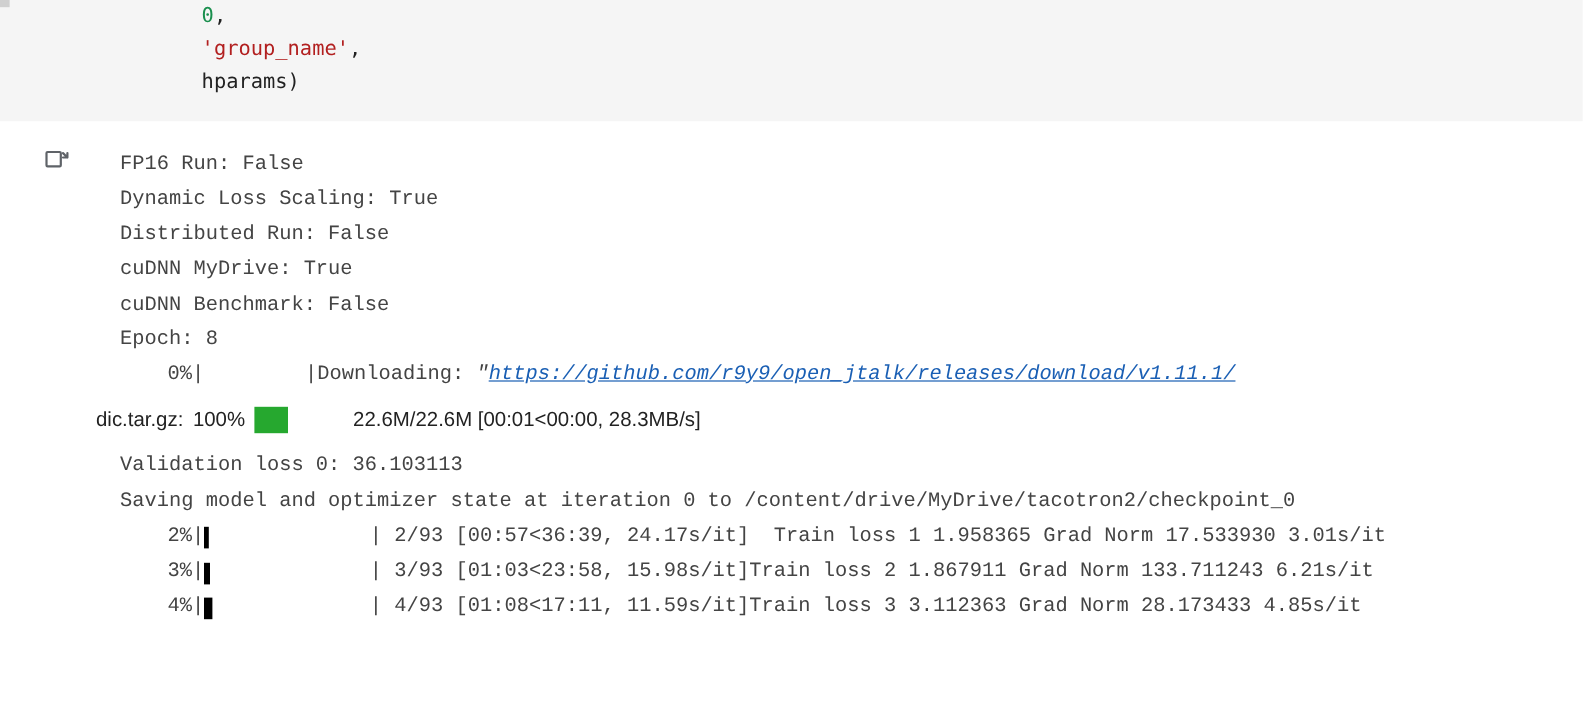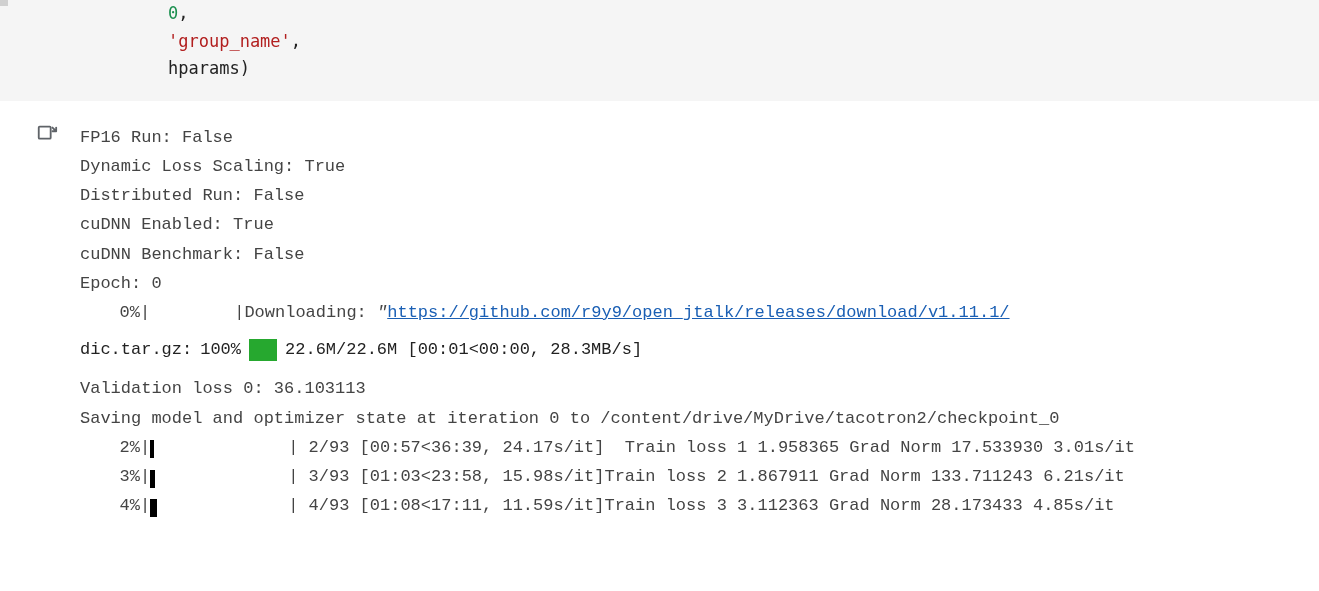--- a/index.html
+++ b/index.html
@@ -39,40 +39,40 @@
   }
   .out-icon {
     position: absolute;
     left: 36px;
     top: 22px;
     width: 22px;
     height: 22px;
     cursor: pointer;
   }
   .out-icon svg { width: 22px; height: 22px; }
-  .out-line { white-space: pre; }
-  .link-text { color: #1a5fb4; text-decoration: underline; cursor: pointer; }
+  .out-line { white-space: pre; margin-left: 20px; }
+  .link-text { color: #1a5fb4; text-decoration: underline; font-style: italic; cursor: pointer; }
   .dl-row {
-    font-family: Liberation Mono, monospace;
+    font-family: Liberation Sans, sans-serif;
     font-size: 17px;
     color: #222;
     display: flex;
     align-items: center;
     gap: 8px;
     padding: 8px 0 10px 0;
   }
   .dl-file { font-weight: 400; }
   .dl-pct { font-weight: 400; }
   .dl-bar-bg {
     width: 28px;
     height: 22px;
     background: #26a82f;
     display: inline-block;
   }
-  .dl-stats { font-weight: 400; }
+  .dl-stats { font-weight: 400; margin-left: 46px; }
   .progress-row {
     display: flex;
     align-items: baseline;
     white-space: pre;
   }
   .progress-pct { display:inline-block; width:38px; text-align:right; }
   .progress-bar-cell {
     display:inline-block;
     width:138px;
     position:relative;
@@ -107,23 +107,23 @@
   <span class="out-icon" title="Expand output">
     <svg viewBox="0 0 24 24" fill="none" stroke="#5f6368" stroke-width="2">
       <rect x="3" y="4" width="13" height="13" rx="1"></rect>
       <path d="M18 9 L22 9 M22 9 L22 5 M22 9 L18 5" stroke-linecap="round"></path>
     </svg>
   </span>
 
   <div class="out-line">FP16 Run: False</div>
   <div class="out-line">Dynamic Loss Scaling: True</div>
   <div class="out-line">Distributed Run: False</div>
-  <div class="out-line">cuDNN Enabled: True</div>
+  <div class="out-line">cuDNN MyDrive: True</div>
   <div class="out-line">cuDNN Benchmark: False</div>
-  <div class="out-line">Epoch: 0</div>
+  <div class="out-line">Epoch: 8</div>
 
   <div class="out-line progress-row">
     <span style="display:inline-block;width:22px"></span>
     <span class="progress-pct">0%</span>
     <span class="progress-left-pipe">|</span>
     <span class="progress-bar-cell" style="width:84px"></span>
     <span class="progress-right-pipe">|</span>
     <span>Downloading: </span>
     <span class="quote-italic">"</span>
     <span class="link-text">https://github.com/r9y9/open_jtalk/releases/download/v1.11.1/</span>

